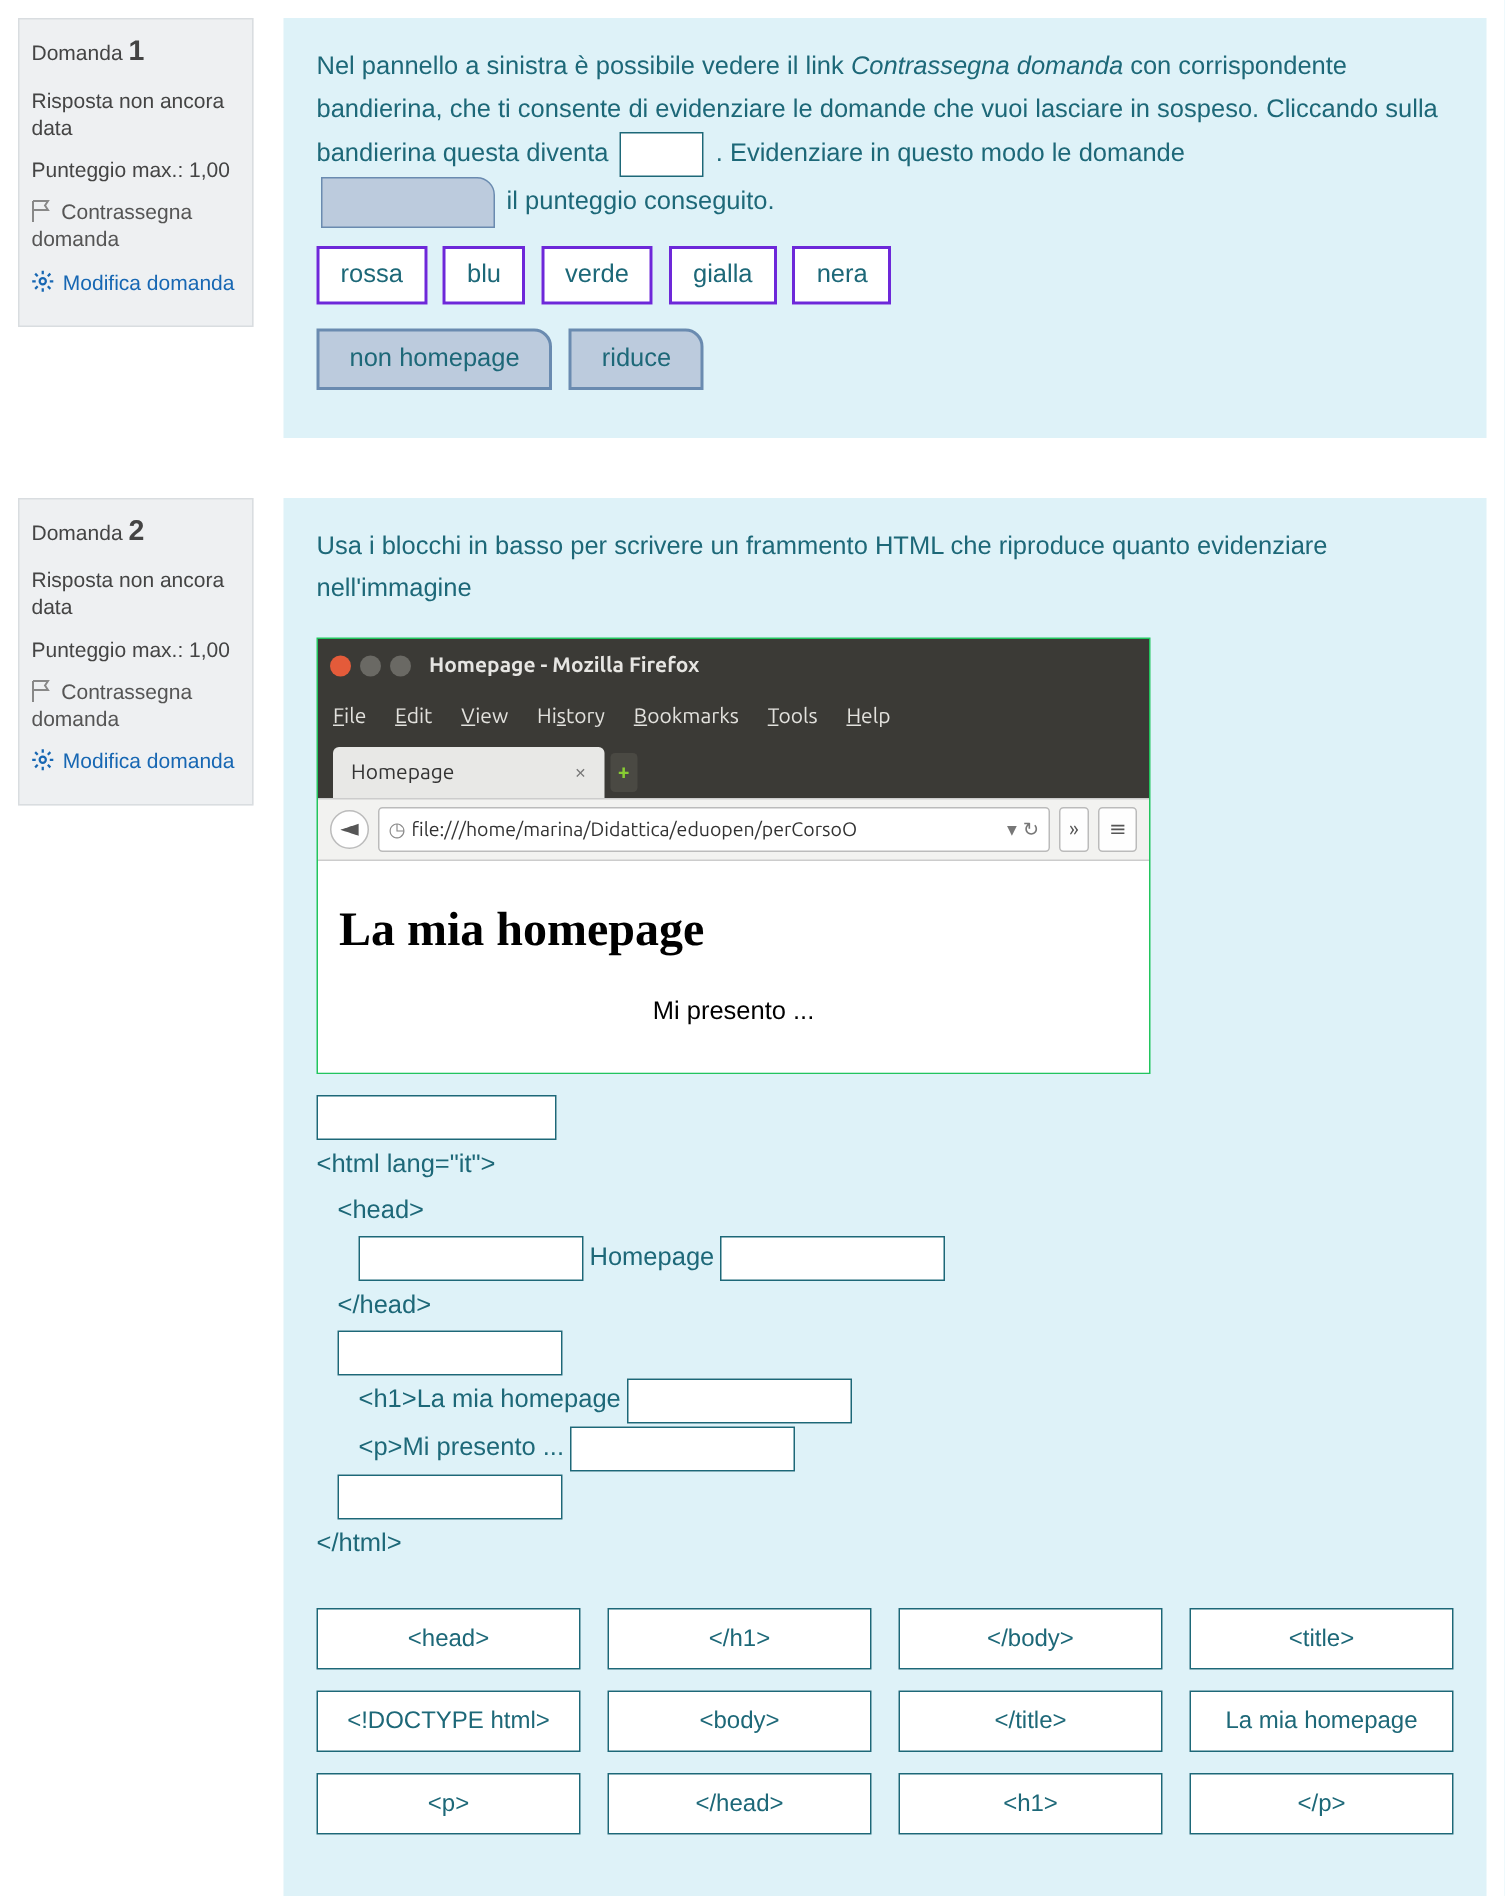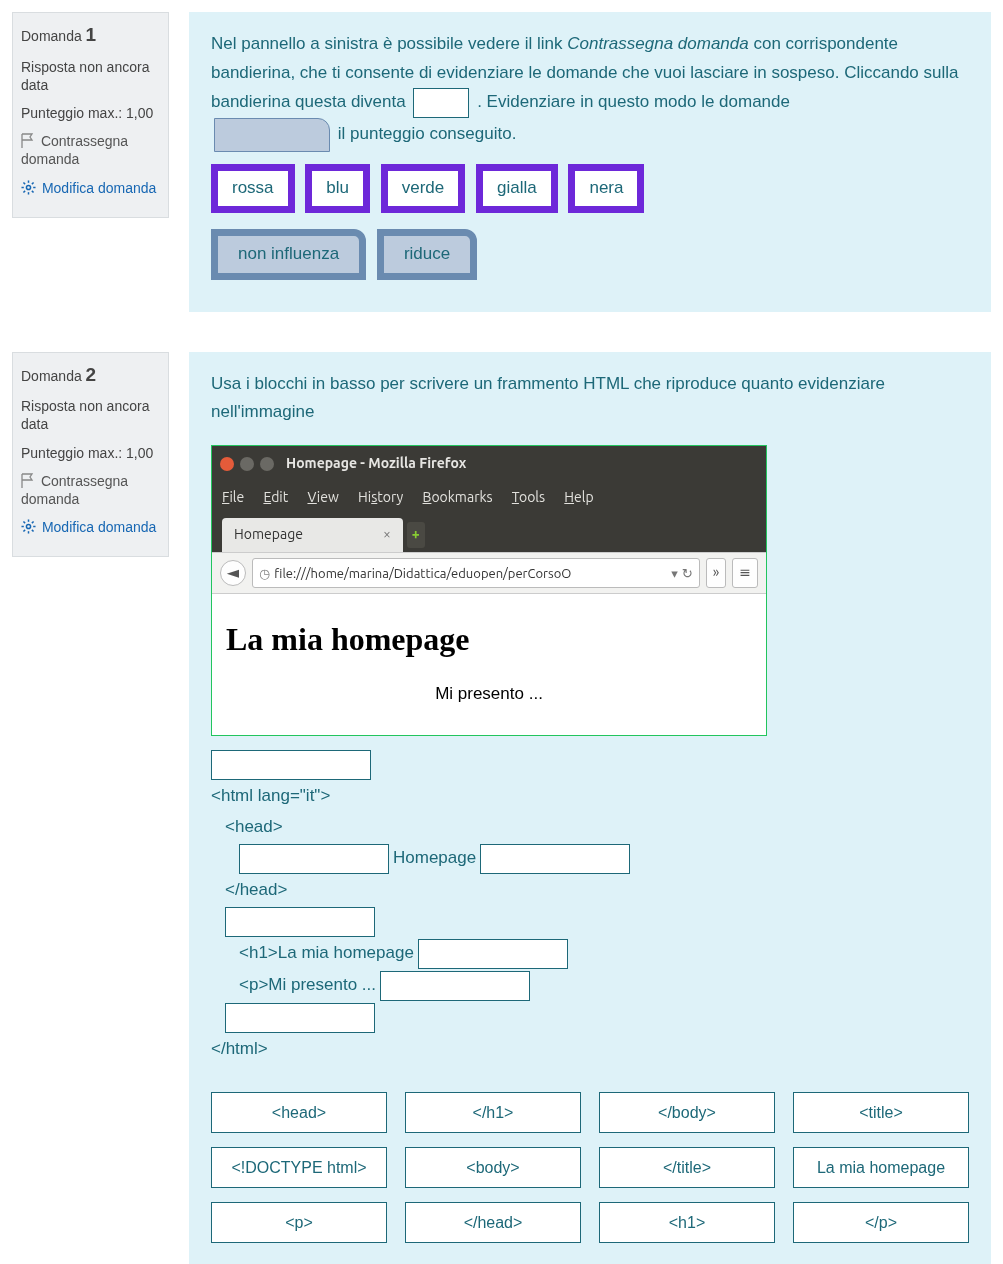--- a/index.html
+++ b/index.html
@@ -48,21 +48,21 @@
     height: 30px;
     border: 1px solid #1d6878;
     background: #fff;
     vertical-align: middle;
     margin: 0 3px;
   }
   .drop.big { width: 116px; height: 34px; border-radius: 0 12px 0 0; background:#bccbdd; border-color:#6a8bb0;}
   .drag-row { margin-top: 8px; }
   .drag {
     display: inline-block;
-    border: 7px solid #6d28d9;
+    border: 2px solid #6d28d9;
     background: #fff;
     padding: 3px 14px;
     margin: 4px 6px 4px 0;
     color: #1d6878;
     cursor: move;
     text-align: right;
   }
   .drag.alt {
     background: #bccbdd;
     border-color: #6a8bb0;
@@ -203,21 +203,21 @@
     </div>
 
     <div class="drag-row">
       <span class="drag">rossa</span>
       <span class="drag">blu</span>
       <span class="drag">verde</span>
       <span class="drag">gialla</span>
       <span class="drag">nera</span>
     </div>
     <div class="drag-row">
-      <span class="drag alt">non influenza</span>
+      <span class="drag alt">non homepage</span>
       <span class="drag alt">riduce</span>
     </div>
   </div>
 </div>
 
 <div class="qblock">
   <div class="info">
     <div class="line">
       <span>Domanda</span>
       <span class="qnum">2</span>

